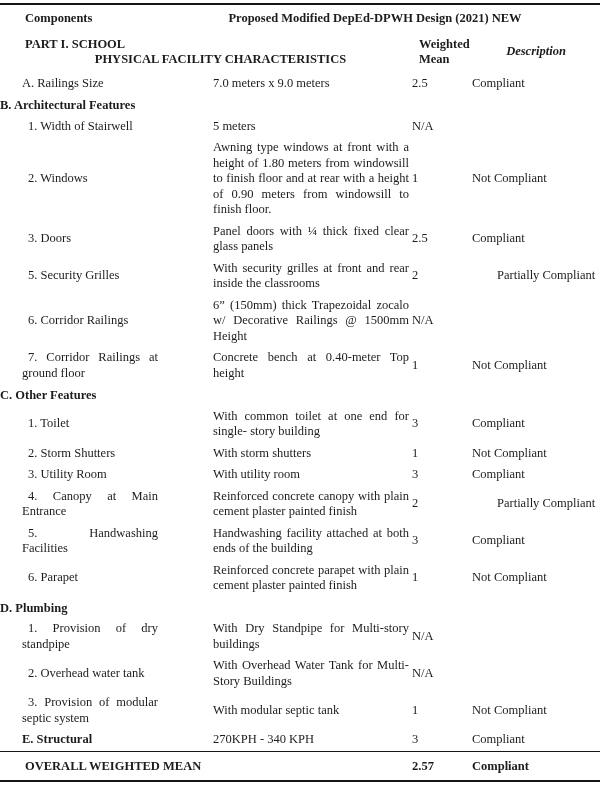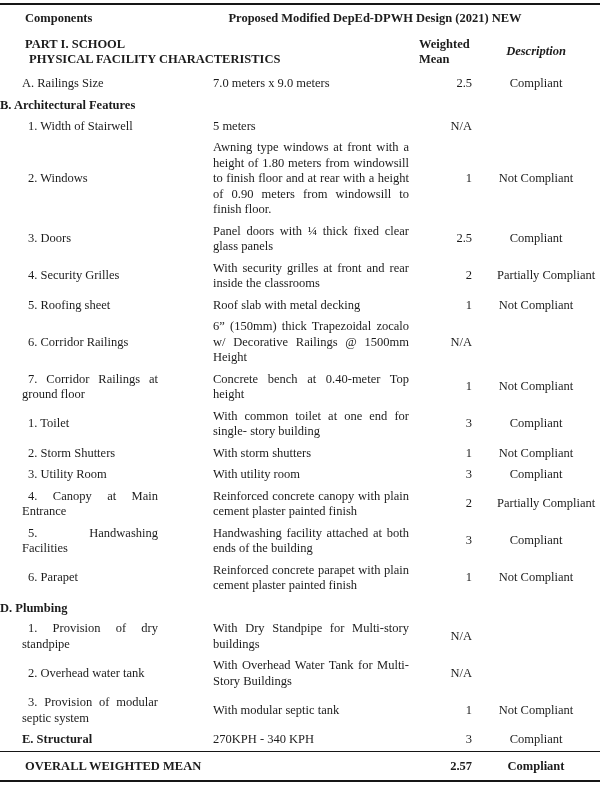--- a/index.html
+++ b/index.html
@@ -32,30 +32,30 @@
     padding: 3px 0;
     vertical-align: middle;
     color: #1c1c1c;
     overflow: hidden;
   }
   
   th.h-components { text-align: left; padding-left: 25px; font-weight: bold; padding-top: 6px; padding-bottom: 5px; }
   th.h-design { text-align: center; font-weight: bold; padding-right: 42px; padding-top: 6px; padding-bottom: 5px; }
   
   th.part { text-align: left; font-weight: bold; padding-left: 25px; padding-top: 5px; padding-bottom: 5px; }
-  th.part .l2 { padding-left: 4px; }
+  th.part .l2 { padding-left: 4px; text-align: center; }
   th.wm { text-align: left; font-weight: bold; padding-left: 7px; vertical-align: top; padding-top: 5px; margin-top: 44px; }
   th.h-desc { text-align: center; font-weight: bold; font-style: italic; }
 
   td.c1 { padding-left: 22px; padding-right: 34px; text-align: justify; }
   td.c1.indent { text-indent: 6px; }
   td.c1.bold { font-weight: bold; }
   td.c2 { padding-left: 21px; padding-right: 3px; text-align: justify; }
-  td.mean { text-align: right; }
-  td.desc { text-align: center; }
+  td.mean { text-align: left; }
+  td.desc { text-align: left; }
   td.desc.clip { text-align: left; padding-left: 25px; white-space: nowrap; }
   td.section { font-weight: bold; padding-top: 4px; padding-bottom: 2px; }
 
   tr.overall td {
     font-weight: bold;
     border-top: 1px solid #161616;
     padding-top: 7px;
     padding-bottom: 6px;
   }
   tr.overall td.label { padding-left: 25px; text-align: left; }
@@ -107,42 +107,39 @@
           <td class="mean">1</td>
           <td class="desc">Not Compliant</td>
         </tr>
         <tr>
           <td class="c1 indent">3. Doors</td>
           <td class="c2">Panel doors with ¼ thick fixed clear glass panels</td>
           <td class="mean">2.5</td>
           <td class="desc">Compliant</td>
         </tr>
         <tr>
-          <td class="c1 indent">4. Security Grilles</td>
+          <td class="c1 indent">5. Security Grilles</td>
           <td class="c2">With security grilles at front and rear inside the classrooms</td>
           <td class="mean">2</td>
           <td class="desc clip">Partially Compliant</td>
         </tr>
         <tr>
-          <td class="c1 indent">5. Roofing sheet</td>
-          <td class="c2">Roof slab with metal decking</td>
-          <td class="mean">1</td>
-          <td class="desc">Not Compliant</td>
-        </tr>
-        <tr>
           <td class="c1 indent">6. Corridor Railings</td>
           <td class="c2">6” (150mm) thick Trapezoidal zocalo w/ Decorative Railings @ 1500mm Height</td>
           <td class="mean">N/A</td>
           <td class="desc"></td>
         </tr>
         <tr>
           <td class="c1 indent">7. Corridor Railings at ground floor</td>
           <td class="c2">Concrete bench at 0.40-meter Top height</td>
           <td class="mean">1</td>
           <td class="desc">Not Compliant</td>
+        </tr>
+        <tr>
+          <td colspan="4" class="section">C. Other Features</td>
         </tr>
         <tr>
           <td class="c1 indent">1. Toilet</td>
           <td class="c2">With common toilet at one end for single- story building</td>
           <td class="mean">3</td>
           <td class="desc">Compliant</td>
         </tr>
         <tr>
           <td class="c1 indent">2. Storm Shutters</td>
           <td class="c2">With storm shutters</td>

